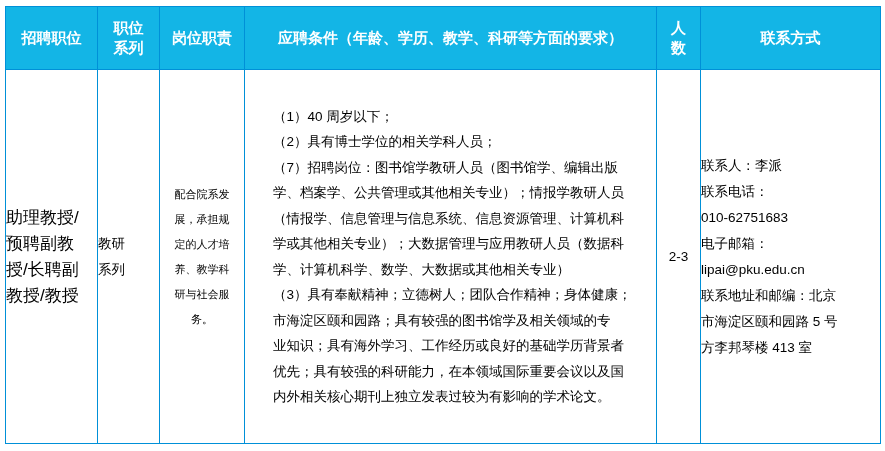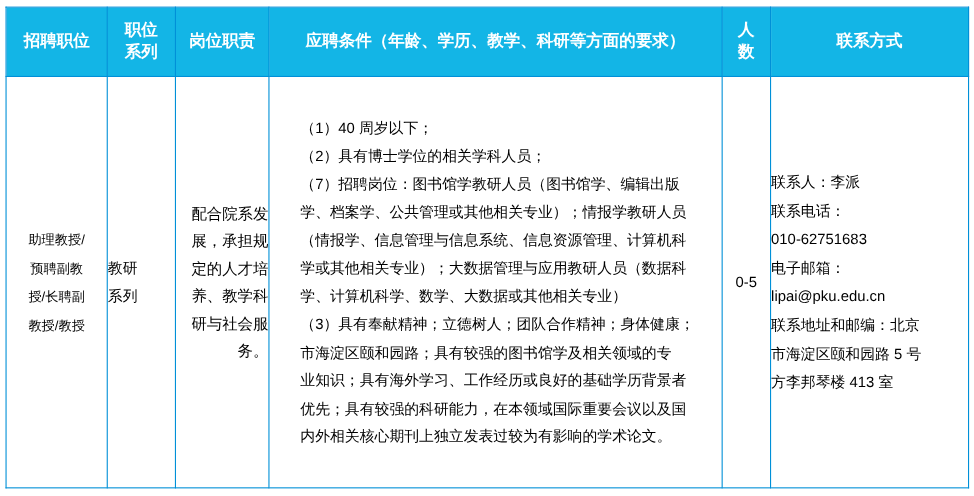--- a/index.html
+++ b/index.html
@@ -44,33 +44,32 @@
   }
   thead th .two-line span {
     display: block;
   }
   td.cell {
     font-size: 13.5px;
     line-height: 22px;
     padding: 6px 8px;
   }
   td.c-position {
-    text-align: center;
     line-height: 26px;
-    font-size: 12px;
+    font-size: 17px;
   }
   td.c-series {
     text-align: left;
     line-height: 26px;
     font-size: 13.5px;
   }
   td.c-duties {
-    text-align: right;
+    text-align: center;
     line-height: 25px;
-    font-size: 14px;
+    font-size: 11px;
     padding-left: 10px;
     padding-right: 8px;
   }
   td.c-requirements {
     text-align: left;
     line-height: 25.5px;
     font-size: 13.5px;
     padding-left: 10px;
     padding-right: 10px;
   }
@@ -165,21 +164,21 @@
           <div class="para nowrapline">学、档案学、公共管理或其他相关专业）；情报学教研人员</div>
           <div class="para nowrapline">（情报学、信息管理与信息系统、信息资源管理、计算机科</div>
           <div class="para nowrapline">学或其他相关专业）；大数据管理与应用教研人员（数据科</div>
           <div class="para nowrapline">学、计算机科学、数学、大数据或其他相关专业）</div>
           <div class="para nowrapline">（3）具有奉献精神；立德树人；团队合作精神；身体健康；</div>
           <div class="para nowrapline">市海淀区颐和园路；具有较强的图书馆学及相关领域的专</div>
           <div class="para nowrapline">业知识；具有海外学习、工作经历或良好的基础学历背景者</div>
           <div class="para nowrapline">优先；具有较强的科研能力，在本领域国际重要会议以及国</div>
           <div class="para nowrapline">内外相关核心期刊上独立发表过较为有影响的学术论文。</div>
         </td>
-        <td class="cell c-count">0-5</td>
+        <td class="cell c-count">2-3</td>
         <td class="cell c-contact">
           <div class="para">联系人：李派</div>
           <div class="para">联系电话：</div>
           <div class="para">010-62751683</div>
           <div class="para">电子邮箱：</div>
           <div class="para">lipai@pku.edu.cn</div>
           <div class="para">联系地址和邮编：北京</div>
           <div class="para">市海淀区颐和园路 5 号</div>
           <div class="para">方李邦琴楼 413 室</div>
         </td>

